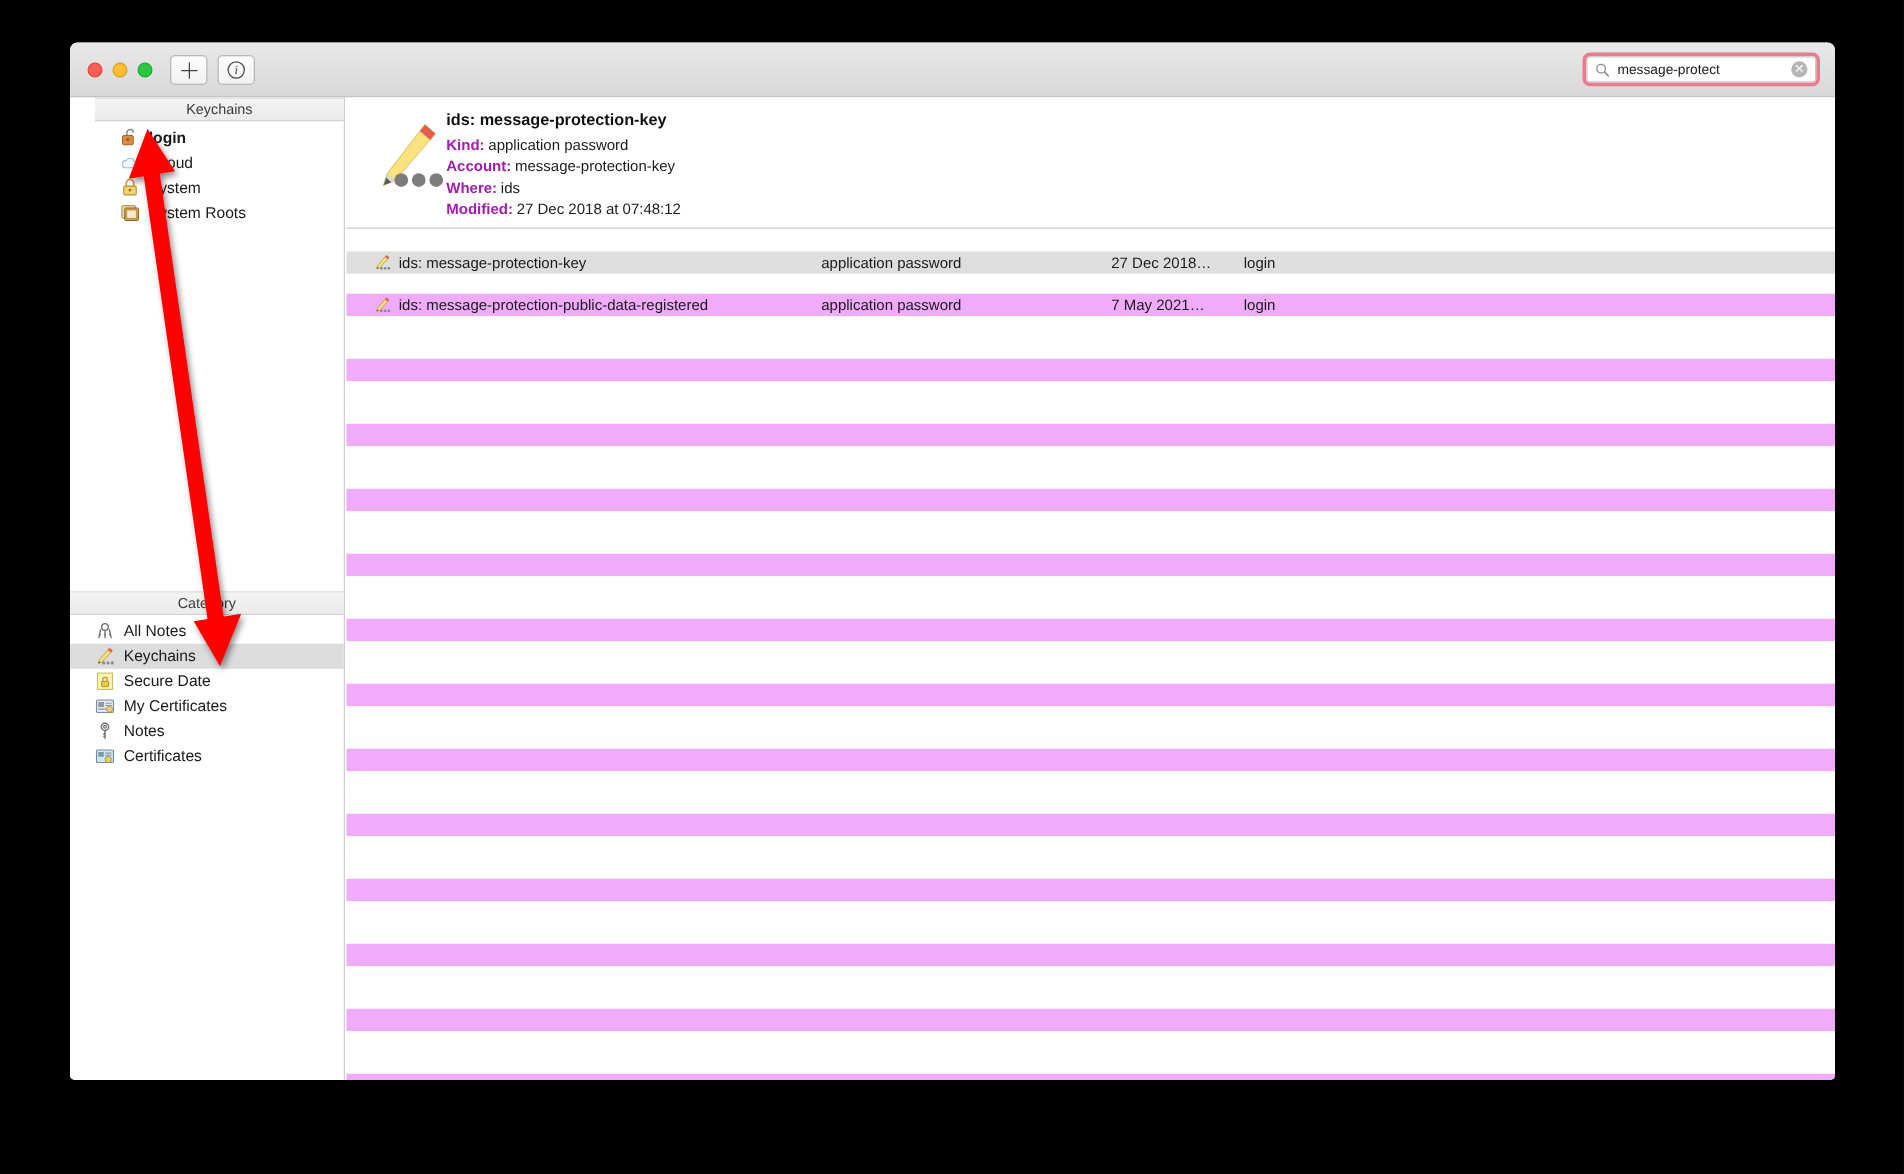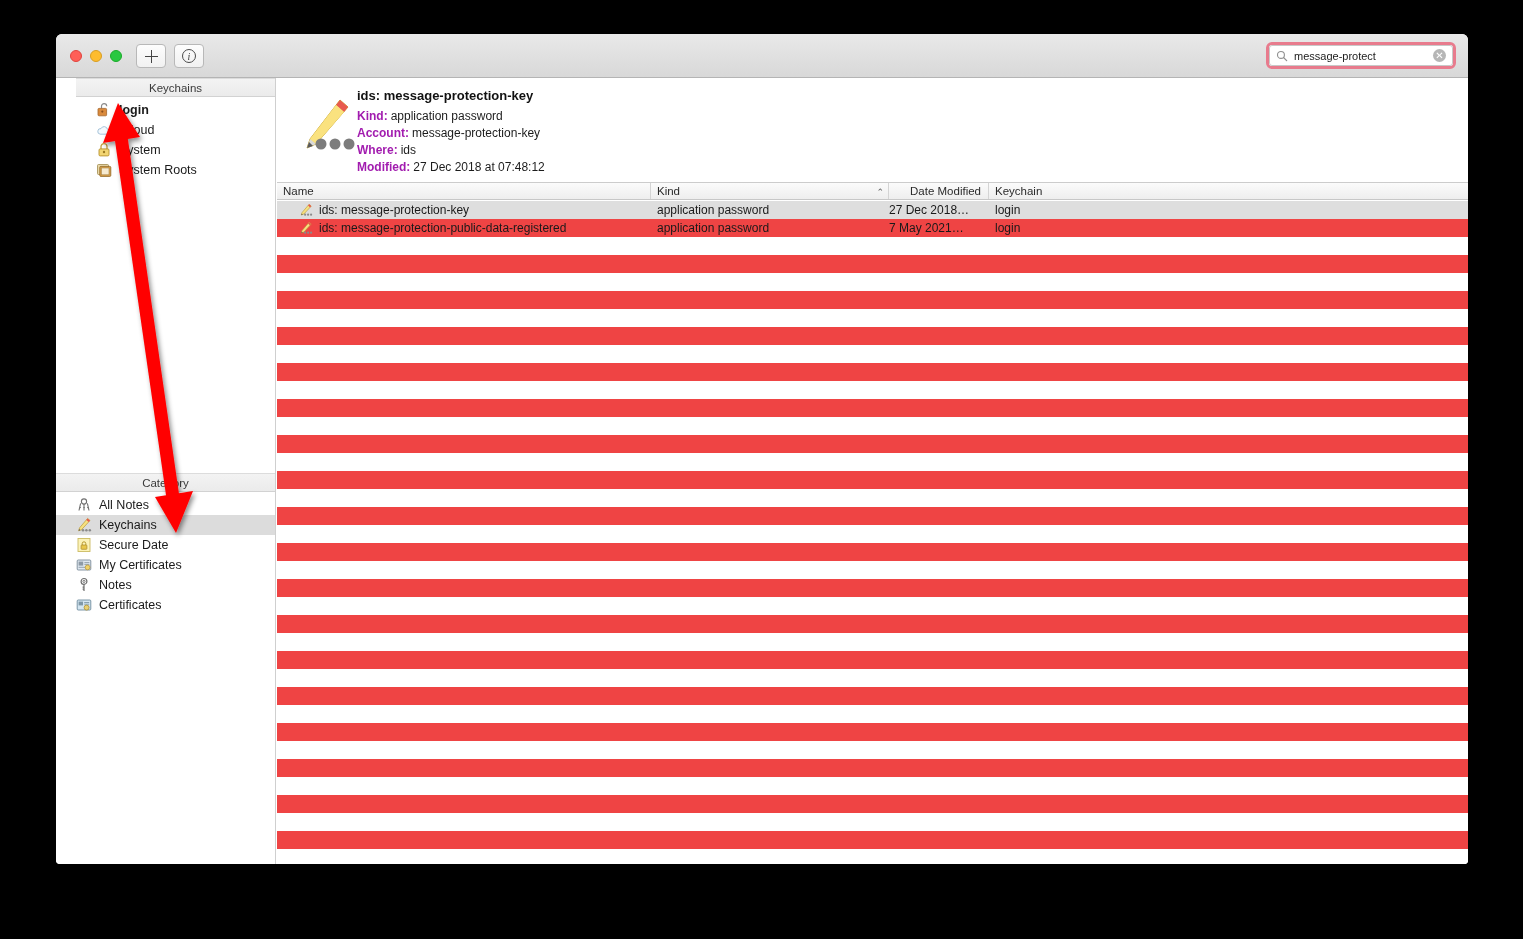--- a/index.html
+++ b/index.html
@@ -305,21 +305,21 @@
   .trow {
     height: 18px;
     display: flex;
     align-items: center;
     font-size: 12px;
     color: #1a1a1a;
     box-sizing: border-box;
     cursor: default;
   }
   .trow.odd  { background: #ffffff; }
-  .trow.even { background: #ef4444; }
+  .trow.even { background: #f0abfc; margin-top: 16px; }
   .trow.selected { background: #dedede; }
   .td {
     padding-left: 6px;
     box-sizing: border-box;
     white-space: nowrap;
     overflow: hidden;
   }
   .td.c-name     { width: 374px; display: flex; align-items: center; padding-left: 22px; }
   .td.c-kind     { width: 238px; }
   .td.c-date     { width: 100px; padding-right: 8px; padding-left: 0; }
@@ -512,26 +512,20 @@
           <div id="detail-kv">
               <div class="kv"><span class="k">Kind:</span><span class="v">application password</span></div>
               <div class="kv"><span class="k">Account:</span><span class="v">message-protection-key</span></div>
               <div class="kv"><span class="k">Where:</span><span class="v">ids</span></div>
               <div class="kv"><span class="k">Modified:</span><span class="v">27 Dec 2018 at 07:48:12</span></div>
             </div>
         </div>
       </div>
 
       <div class="table">
-        <div class="thead" id="table-head">
-            <div class="th c-name"><span>Name</span></div>
-            <div class="th c-kind"><span>Kind</span><span class="sort-caret">⌃</span></div>
-            <div class="th c-date"><span>Date Modified</span></div>
-            <div class="th c-keychain"><span>Keychain</span></div>
-          </div>
         <div class="tbody" id="table-body">
             <div class="trow selected">
               <div class="td c-name">
                 <span class="row-ico"><svg viewBox="0 0 16 16" width="14" height="14">
                     <polygon points="11.6,1.4 14,3.5 5.6,12.6 2.6,13.8 3.6,10.8" fill="#f7e07f" stroke="#b99a35" stroke-width="0.7"></polygon>
                     <polygon points="11.6,1.4 14,3.5 12.7,5 10.3,2.9" fill="#e8584c"></polygon>
                     <polygon points="2.6,13.8 3.1,11.9 4.4,13.2" fill="#555"></polygon>
                     <circle cx="7" cy="13.3" r="1.25" fill="#8a8a8a"></circle>
                     <circle cx="10.4" cy="13.3" r="1.25" fill="#8a8a8a"></circle>
                     <circle cx="13.8" cy="13.3" r="1.25" fill="#8a8a8a"></circle>

